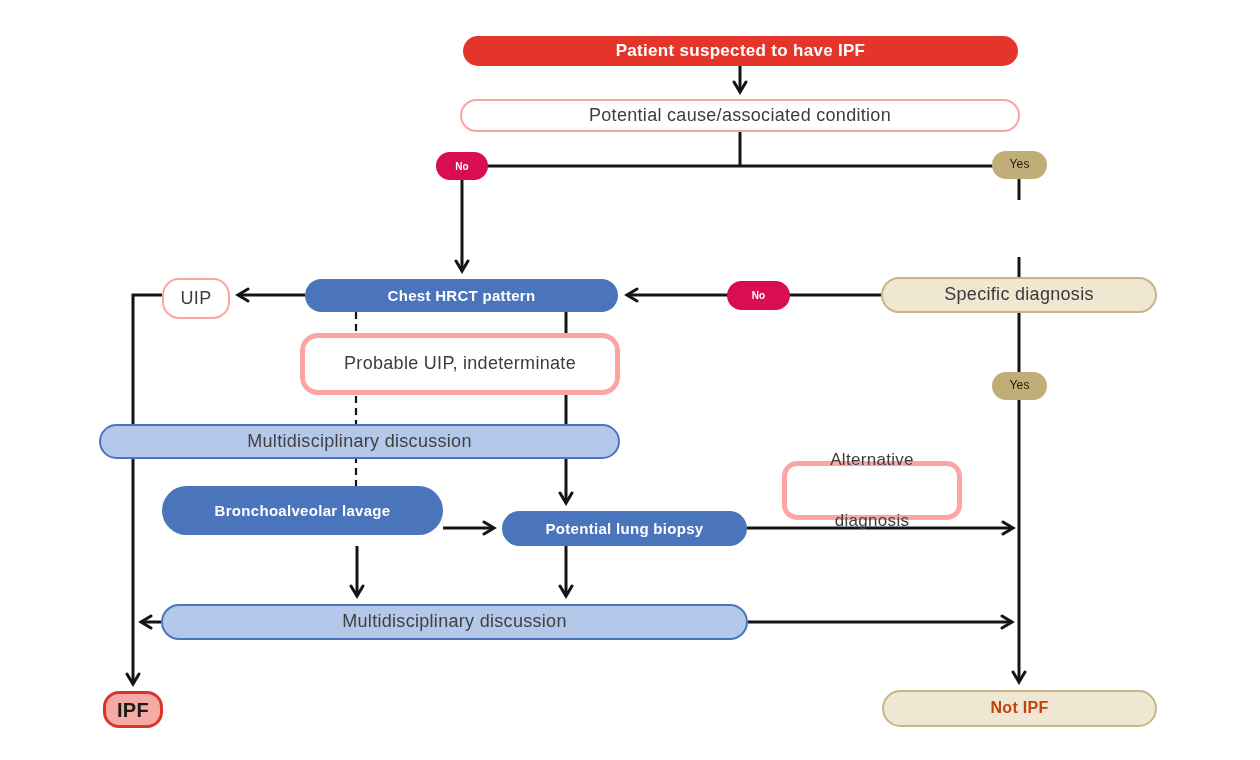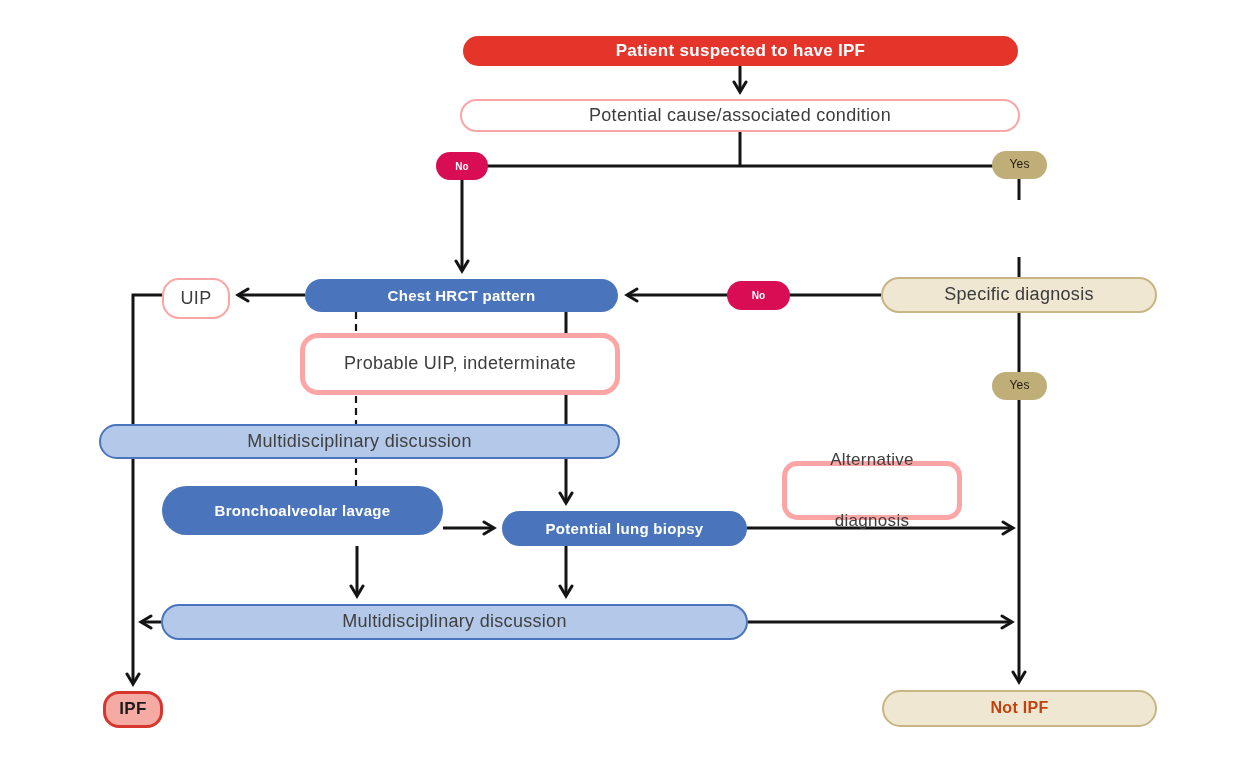--- a/index.html
+++ b/index.html
@@ -13,21 +13,21 @@
   }
   .r-full{border-radius:999px;}
   .solidred{background:#E5352B;color:#ffffff;font-weight:700;font-size:17px;}
   .outlinered{background:#ffffff;border:5px solid #fca5a5;}
   .outlinered.thin{border-width:2.5px;}
   .blue{background:#4A75BD;color:#ffffff;font-weight:700;font-size:15px;}
   .lblue{background:#B4C9E9;border:2px solid #4A75BD;color:#404040;}
   .tan{background:#EFE7D2;border:2px solid #C7B584;color:#3a3a3a;}
   .tansolid{background:#C0AE79;color:#201a0d;font-weight:400;font-size:12px;letter-spacing:0.2px;}
   .crimson{background:#D90D53;color:#ffffff;font-weight:700;font-size:10px;letter-spacing:0.2px;}
-  .pinky{background:#F5ABA3;border:3px solid #D6362C;color:#1c1c1c;font-weight:700;font-size:17px;}
+  .pinky{background:#F5ABA3;border:3px solid #D6362C;color:#1c1c1c;font-weight:700;font-size:20px;}
   .boldtxt{font-weight:700;color:#c2410c;font-size:16px;}
   .node span{display:block;}
 </style>
 </head>
 <body>
 
 <div class="canvas">
 
   <svg class="connectors" width="1260" height="760" viewBox="0 0 1260 760">
     <defs>

